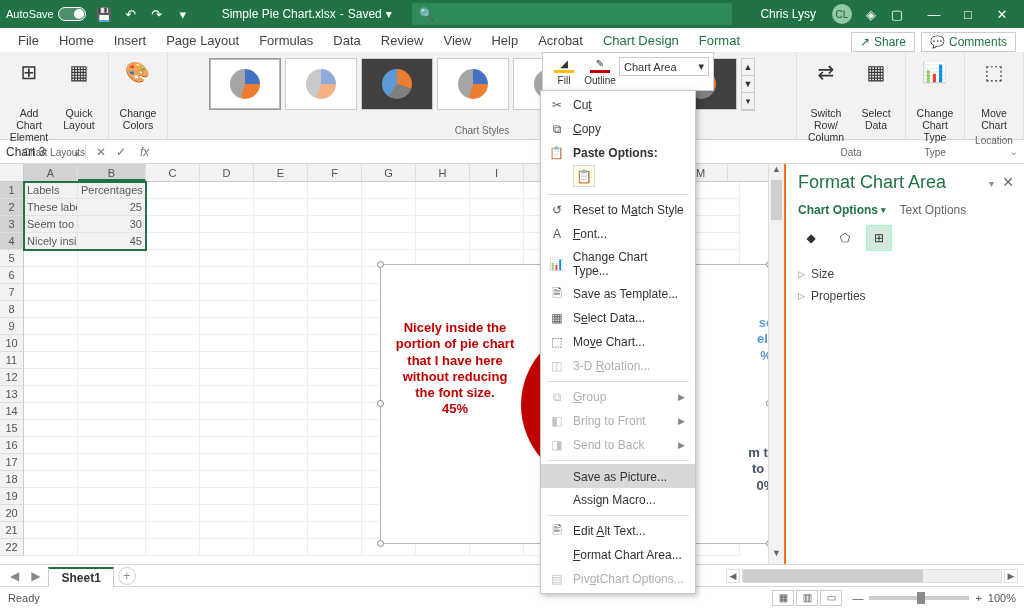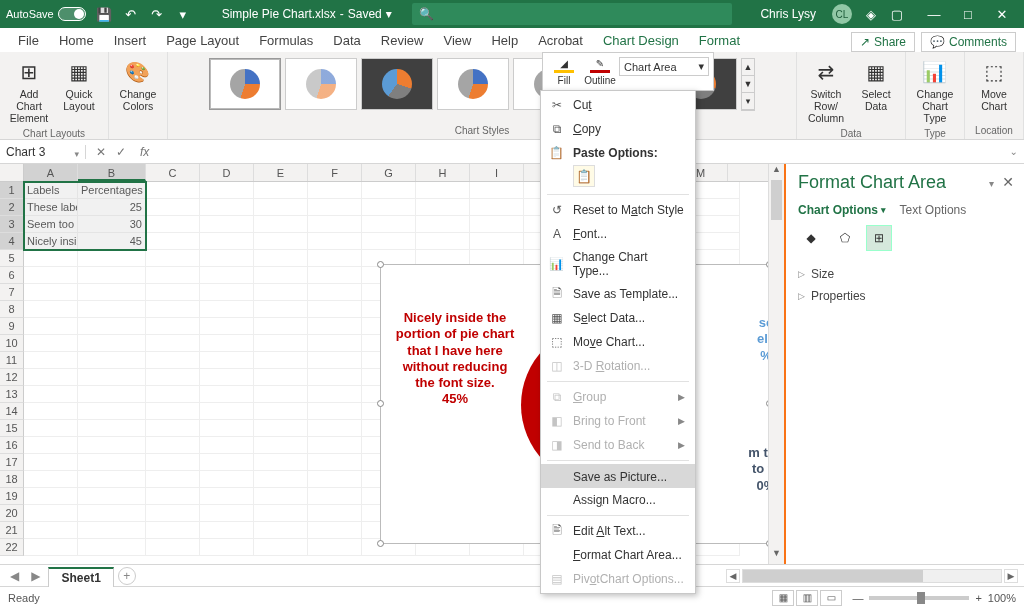--- a/index.html
+++ b/index.html
@@ -29,21 +29,21 @@
 .tabs .right { margin-left: auto; display: flex; gap: 6px; }
 .tabs .btn-outline { border: 1px solid #ccc; padding: 2px 8px; font-size: 12px; color: #217346; display:flex;align-items:center;gap:4px;}
 
 
 .ribbon { height: 88px; background: #f3f2f1; border-bottom: 1px solid #d6d6d6; display: flex; position:relative;}
 .group { border-right: 1px solid #e1e1e1; padding: 4px 6px 2px; display: flex; flex-direction: column; align-items:center;}
 .group .controls { display: flex; gap: 4px; flex:1; align-items:flex-start;}
 .group .label { font-size: 10px; color: #666; text-align: center; padding-top: 2px; height:14px;}
 .bigbtn { width: 46px; display: flex; flex-direction: column; align-items: center; gap: 2px; padding: 2px; }
 .bigbtn .ic { width: 28px; height: 28px; display:flex;align-items:center;justify-content:center;font-size:20px;}
-.bigbtn .lbl { font-size: 10.5px; text-align: center; line-height: 1.15; }
+.bigbtn .lbl { font-size: 10.5px; text-align: center; line-height: 1.15; margin-top: 19px; }
 .styles-gallery { display:flex; gap:4px; align-items:center; padding:2px;}
 .style-thumb { width:72px; height:52px; border:1px solid #ccc; background:#fff; display:flex;align-items:center;justify-content:center; position:relative;}
 .style-thumb.sel{border:1px solid #999;box-shadow:inset 0 0 0 1px #bbb;}
 .mini-pie { width:30px;height:30px;border-radius:50%;background:conic-gradient(#4472c4 0 25%, #ed7d31 25% 55%, #a5a5a5 55% 100%);}
 .mini-pie.dark{background:conic-gradient(#ed7d31 0 30%,#7f7f7f 30% 60%,#5b9bd5 60% 100%);}
 .style-thumb.darkbg{background:#404040;}
 .gal-arrows{width:14px;display:flex;flex-direction:column;border:1px solid #ccc;}
 .gal-arrows div{height:17px;display:flex;align-items:center;justify-content:center;font-size:9px;border-bottom:1px solid #ccc;}
 
 .fill-outline{position:absolute;left:542px;top:0;background:#fff;border:1px solid #ccc;padding:4px;display:flex;gap:2px;align-items:flex-start;z-index:5;}
@@ -80,21 +80,21 @@
 
 
 .chart-obj{position:absolute;left:356px;top:82px;width:390px;height:280px;border:1px solid #bbb;background:#fff;}
 .handle{width:7px;height:7px;border:1px solid #888;background:#fff;position:absolute;border-radius:50%;}
 .h-nw{left:-4px;top:-4px;}.h-ne{right:-4px;top:-4px;}.h-sw{left:-4px;bottom:-4px;}.h-se{right:-4px;bottom:-4px;}
 .h-n{left:50%;top:-4px;margin-left:-4px;}.h-s{left:50%;bottom:-4px;margin-left:-4px;}
 .h-w{top:50%;left:-4px;margin-top:-4px;}.h-e{top:50%;right:-4px;margin-top:-4px;}
 .chart-title{text-align:center;font-size:16px;color:#595959;padding-top:6px;}
 .pie{width:160px;height:160px;border-radius:50%;position:absolute;left:140px;top:60px;background:#c00000;}
 .data-label{position:absolute;color:#c00000;font-weight:bold;font-size:13px;text-align:center;line-height:1.25;}
-.dl1{left:14px;top:45px;width:120px;}
+.dl1{left:14px;top:55px;width:120px;}
 .dl2{right:-42px;top:50px;width:90px;color:#5b9bd5;}
 .dl3{right:-42px;top:180px;width:90px;color:#44546a;}
 
 
 .context-menu{position:absolute;left:540px;top:90px;width:156px;background:#fff;border:1px solid #c8c8c8;box-shadow:2px 2px 6px rgba(0,0,0,.25);z-index:20;font-size:12px;padding:2px 0;}
 .cm-item{display:flex;align-items:center;gap:8px;padding:4px 10px 4px 8px;position:relative;}
 .cm-item.highlight{background:#d8d8d8;align-items:flex-end;}
 .cm-item.disabled{color:#b0b0b0;}
 .cm-ic{width:16px;height:16px;display:flex;align-items:center;justify-content:center;font-size:12px;color:#555;}
 .cm-item.disabled .cm-ic{color:#c4c4c4;}

